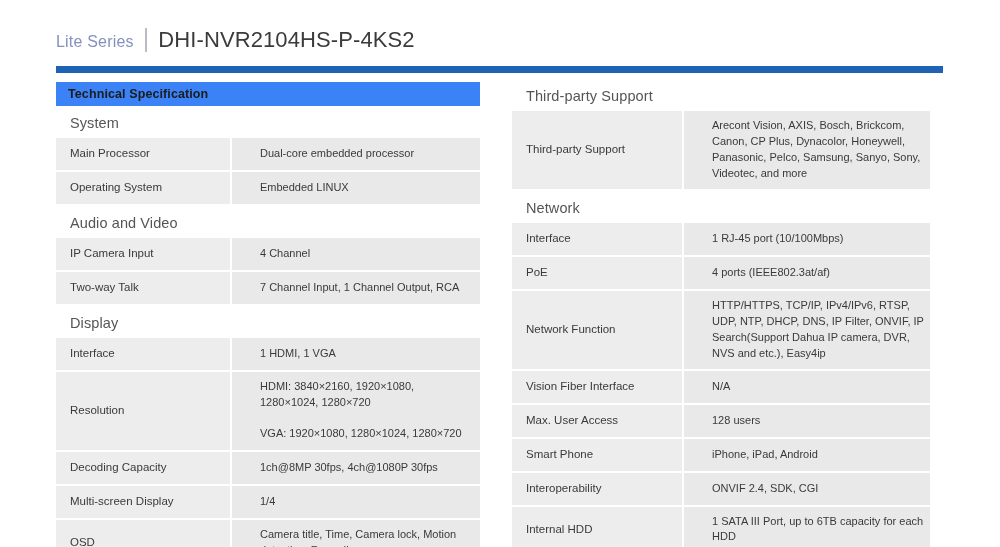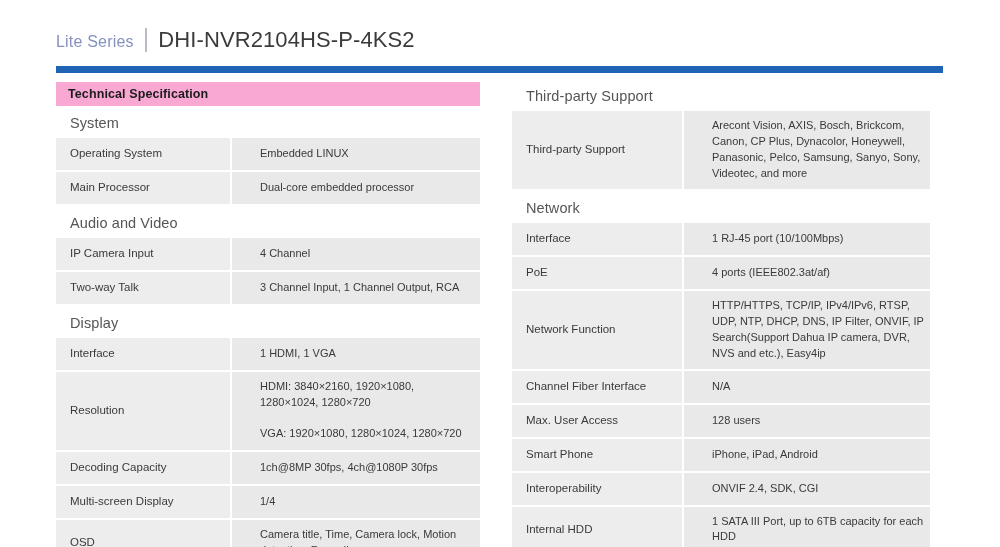--- a/index.html
+++ b/index.html
@@ -64,21 +64,21 @@
   }
   .col-right {
     position: absolute;
     left: 512px;
     top: 82px;
     width: 418px;
   }
 
   
   .banner {
-    background: #f9a8d4;
+    background: #3b82f6;
     height: 24px;
     line-height: 24px;
     padding-left: 12px;
     font-size: 12.5px;
     font-weight: bold;
     color: #1c1c1c;
     letter-spacing: 0.1px;
   }
 
   
@@ -150,44 +150,44 @@
 </div>
 
 <div class="blue-rule"></div>
 
 <div class="col-left">
   <div class="banner">Technical Specification</div>
   <div id="left-groups">
       <div class="group-head">System</div>
       <div class="spec-table">
         <div class="spec-row">
+          <div class="spec-label">Main Processor</div>
+          <div class="spec-values">
+            <div class="spec-value minh-32">Dual-core embedded processor</div>
+          </div>
+        </div>
+        <div class="spec-row">
           <div class="spec-label">Operating System</div>
           <div class="spec-values">
             <div class="spec-value minh-32">Embedded LINUX</div>
           </div>
         </div>
-        <div class="spec-row">
-          <div class="spec-label">Main Processor</div>
-          <div class="spec-values">
-            <div class="spec-value minh-32">Dual-core embedded processor</div>
-          </div>
-        </div>
       </div>
       <div class="group-head">Audio and Video</div>
       <div class="spec-table">
         <div class="spec-row">
           <div class="spec-label">IP Camera Input</div>
           <div class="spec-values">
             <div class="spec-value minh-32">4 Channel</div>
           </div>
         </div>
         <div class="spec-row">
           <div class="spec-label">Two-way Talk</div>
           <div class="spec-values">
-            <div class="spec-value minh-32">3 Channel Input, 1 Channel Output, RCA</div>
+            <div class="spec-value minh-32">7 Channel Input, 1 Channel Output, RCA</div>
           </div>
         </div>
       </div>
       <div class="group-head">Display</div>
       <div class="spec-table">
         <div class="spec-row">
           <div class="spec-label">Interface</div>
           <div class="spec-values">
             <div class="spec-value minh-32">1 HDMI, 1 VGA</div>
           </div>
@@ -246,21 +246,21 @@
             <div class="spec-value minh-32">4 ports (IEEE802.3at/af)</div>
           </div>
         </div>
         <div class="spec-row">
           <div class="spec-label">Network Function</div>
           <div class="spec-values">
             <div class="spec-value minh-32 wrap">HTTP/HTTPS, TCP/IP, IPv4/IPv6, RTSP, UDP, NTP, DHCP, DNS, IP Filter, ONVIF, IP Search(Support Dahua IP camera, DVR, NVS and etc.), Easy4ip</div>
           </div>
         </div>
         <div class="spec-row">
-          <div class="spec-label">Channel Fiber Interface</div>
+          <div class="spec-label">Vision Fiber Interface</div>
           <div class="spec-values">
             <div class="spec-value minh-32">N/A</div>
           </div>
         </div>
         <div class="spec-row">
           <div class="spec-label">Max. User Access</div>
           <div class="spec-values">
             <div class="spec-value minh-32">128 users</div>
           </div>
         </div>

